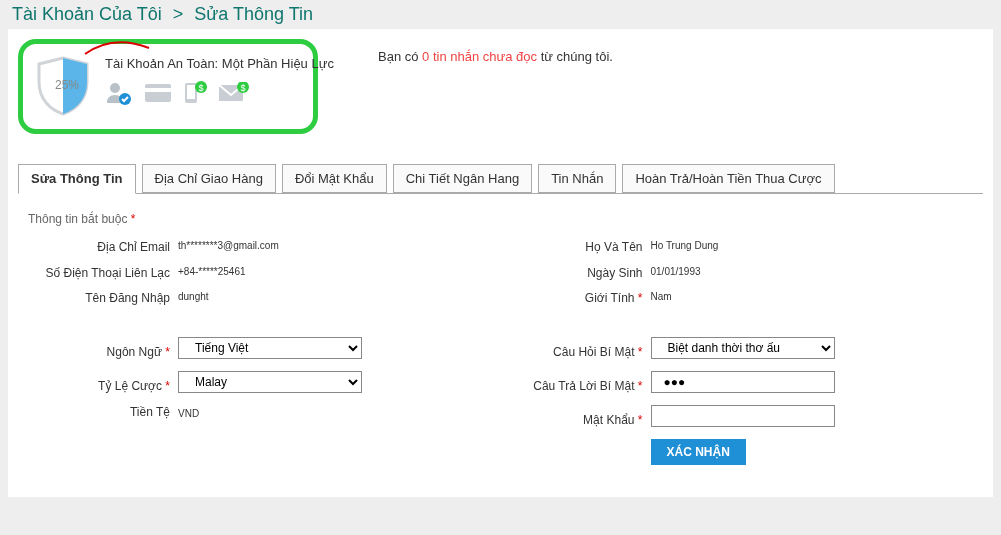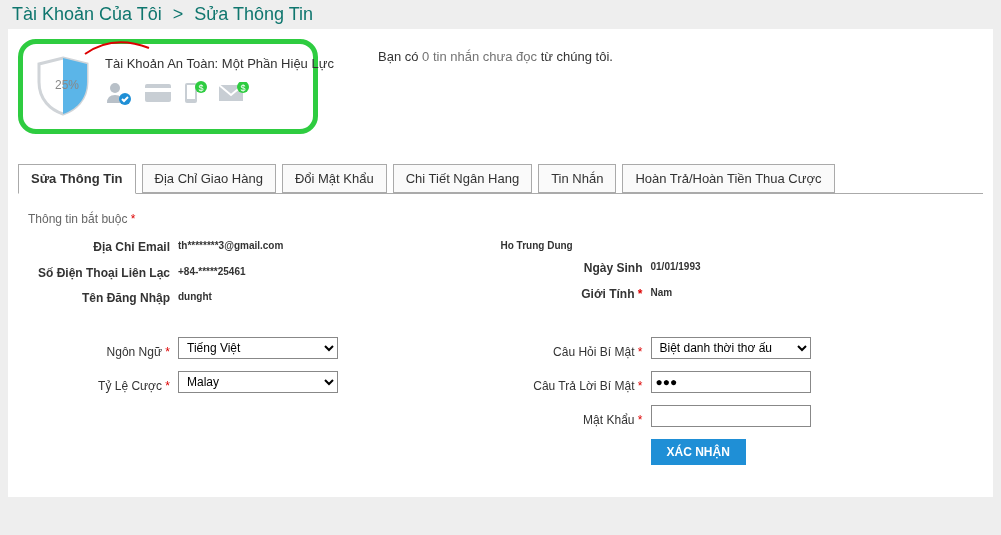--- a/index.html
+++ b/index.html
@@ -8,38 +8,38 @@
 .top-bar .sep { margin: 0 6px; }
 .main-wrap { background: #fff; margin: 0 8px; padding: 0; }
 .header-row { display: flex; align-items: flex-start; padding: 10px 10px 20px 10px; }
 .security-box { border: 5px solid #2ecc40; border-radius: 18px; padding: 12px 18px 10px 12px; display: flex; align-items: flex-start; width: 300px; position: relative; }
 .shield-wrap { position: relative; margin-right: 14px; }
 .shield-svg { width: 56px; height: 60px; }
 .sec-right { flex: 1; text-align: center; }
 .sec-title { font-size: 13px; color: #333; margin-bottom: 10px; white-space: nowrap; }
 .sec-icons { display: flex; align-items: center; gap: 12px; }
 .msg-block { margin-left: 60px; padding-top: 10px; font-size: 13px; }
-.msg-red { color: #737373; }
+.msg-red { color: #ef4444; }
 .tabs { display: flex; padding: 0 10px; margin-top: 10px; }
 .tab { border: 1px solid #aaa; background: #fafafa; padding: 6px 12px; font-size: 13px; margin-right: 6px; cursor: pointer; }
 .tab.active { background: #fff; font-weight: bold; border-bottom: 1px solid #fff; position: relative; z-index: 2; margin-bottom: -1px; }
 .tab-body { border-top: 1px solid #aaa; margin: 0 10px; padding: 18px 10px 20px 10px; }
 .req-note { font-size: 12px; color: #666; margin-bottom: 14px; }
 .req-note .asterisk, .asterisk { color: #d00; }
 .info-row { display: flex; }
-.col { flex: 1; font-weight: bold; }
+.col { flex: 1; }
 .field { display: flex; margin-bottom: 10px; }
 .label { width: 150px; text-align: right; padding-right: 8px; font-size: 12px; color: #333; line-height: 1.3; }
 .value { font-size: 10px; }
 .form-section { margin-top: 20px; }
 .form-row { display: flex; }
 .form-col { flex: 1; }
 .form-field { display: flex; align-items: flex-end; margin-bottom: 12px; }
 .form-label { width: 150px; text-align: right; padding-right: 8px; font-size: 12px; }
-select, input[type=text], input[type=password] { border: 1px solid #888; height: 22px; padding: 0 4px; font-size: 12px; width: 160px; background: #fff; }
+select, input[type=text], input[type=password] { border: 1px solid #888; height: 22px; padding: 0 12px; font-size: 12px; width: 184px; background: #fff; }
 .btn-confirm { background: #1f8fd6; color: #ffffff; border: none; padding: 6px 16px; font-size: 12px; font-weight: bold; cursor: pointer; }
 .red-curve { position: absolute; top: -6px; left: 60px; }
 </style>
 </head>
 <body>
 
 <div class="top-bar">
   <span>Tài Khoản Của Tôi</span>
   <span class="sep">&gt;</span>
   <span>Sửa Thông Tin</span>
@@ -127,20 +127,21 @@
           <div class="label">Số Điện Thoại Liên Lạc</div>
           <div class="value">+84-*****25461</div>
         </div>
         <div class="field">
           <div class="label">Tên Đăng Nhập</div>
           <div class="value">dunght</div>
         </div>
       </div>
       <div class="col">
         <div class="field">
+          <div class="label">Họ Và Tên</div>
           <div class="value">Ho Trung Dung</div>
         </div>
         <div class="field">
           <div class="label">Ngày Sinh</div>
           <div class="value">01/01/1993</div>
         </div>
         <div class="field">
           <div class="label"><span>Giới Tính</span> <span class="asterisk">*</span></div>
           <div class="value">Nam</div>
         </div>
@@ -150,20 +151,24 @@
     <div class="form-section">
       <div class="form-row">
         <div class="form-col">
           <div class="form-field">
             <div class="form-label"><span>Ngôn Ngữ</span> <span class="asterisk">*</span></div>
             <select><option>Tiếng Việt</option></select>
           </div>
           <div class="form-field">
             <div class="form-label"><span>Tỷ Lệ Cược</span> <span class="asterisk">*</span></div>
             <select><option>Malay</option></select>
+          </div>
+          <div class="form-field">
+            <div class="form-label">Tiền Tệ</div>
+            <div class="value">VND</div>
           </div>
         </div>
         <div class="form-col">
           <div class="form-field">
             <div class="form-label"><span>Câu Hỏi Bí Mật</span> <span class="asterisk">*</span></div>
             <select><option>Biệt danh thời thơ ấu</option></select>
           </div>
           <div class="form-field">
             <div class="form-label"><span>Câu Trả Lời Bí Mật</span> <span class="asterisk">*</span></div>
             <input type="text" value="●●●" style="">

